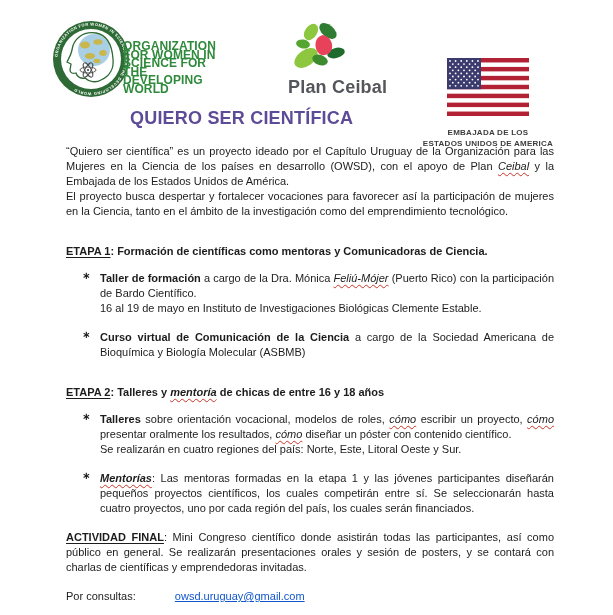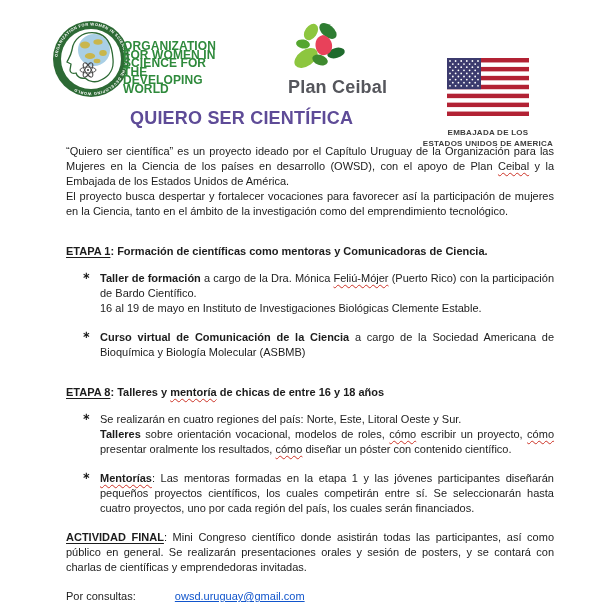--- a/index.html
+++ b/index.html
@@ -58,20 +58,21 @@
 
   
   .b { font-weight: bold; }
   .u { text-decoration: underline; text-underline-offset: 2px; }
   .sp {
     text-decoration-line: underline;
     text-decoration-style: wavy;
     text-decoration-color: #cc3327;
     text-decoration-thickness: 1px;
     text-underline-offset: 2px;
+    font-style: italic;
   }
   .link { color: #1155cc; text-decoration: underline; cursor: pointer; padding-left: 33px; }
 </style>
 </head>
 <body>
 
 <div class="page">
 
   <header class="logos">
 
@@ -203,25 +204,25 @@
     <ul class="blist">
       <li>
         <p class="para"><span class="b">Taller de formación</span><span> a cargo de la Dra. Mónica </span><span class="sp">Feliú-Mójer</span><span> (Puerto Rico) con la participación de Bardo Científico.</span></p>
         <p class="para"><span>16 al 19 de mayo en Instituto de Investigaciones Biológicas Clemente Estable.</span></p>
       </li>
       <li>
         <p class="para"><span class="b">Curso virtual de Comunicación de la Ciencia</span><span> a cargo de la Sociedad Americana de Bioquímica y Biología Molecular (ASBMB)</span></p>
       </li>
     </ul>
 
-    <p class="para head"><span class="b u">ETAPA 8</span><span class="b">: Talleres y </span><span class="b sp">mentoría</span><span class="b"> de chicas de entre 16 y 18 años</span></p>
+    <p class="para head"><span class="b u">ETAPA 2</span><span class="b">: Talleres y </span><span class="b sp">mentoría</span><span class="b"> de chicas de entre 16 y 18 años</span></p>
     <ul class="blist">
       <li>
+        <p class="para"><span class="b">Talleres</span><span> sobre orientación vocacional, modelos de roles, </span><span class="sp">cómo</span><span> escribir un proyecto, </span><span class="sp">cómo</span><span> presentar oralmente los resultados, </span><span class="sp">cómo</span><span> diseñar un póster con contenido científico.</span></p>
         <p class="para"><span>Se realizarán en cuatro regiones del país: Norte, Este, Litoral Oeste y Sur.</span></p>
-        <p class="para"><span class="b">Talleres</span><span> sobre orientación vocacional, modelos de roles, </span><span class="sp">cómo</span><span> escribir un proyecto, </span><span class="sp">cómo</span><span> presentar oralmente los resultados, </span><span class="sp">cómo</span><span> diseñar un póster con contenido científico.</span></p>
       </li>
       <li>
         <p class="para"><span class="b sp">Mentorías</span><span>: Las mentoras formadas en la etapa 1 y las jóvenes participantes diseñarán pequeños proyectos científicos, los cuales competirán entre sí. Se seleccionarán hasta cuatro proyectos, uno por cada región del país, los cuales serán financiados.</span></p>
       </li>
     </ul>
 
     <p class="para gap"><span class="b u">ACTIVIDAD FINAL</span><span>: Mini Congreso científico donde asistirán todas las participantes, así como público en general. Se realizarán presentaciones orales y sesión de posters, y se contará con charlas de científicas y emprendedoras invitadas.</span></p>
 
     <p class="para gap left"><span>Por consultas:&nbsp; </span><span class="link">owsd.uruguay@gmail.com</span></p>
   </section>

